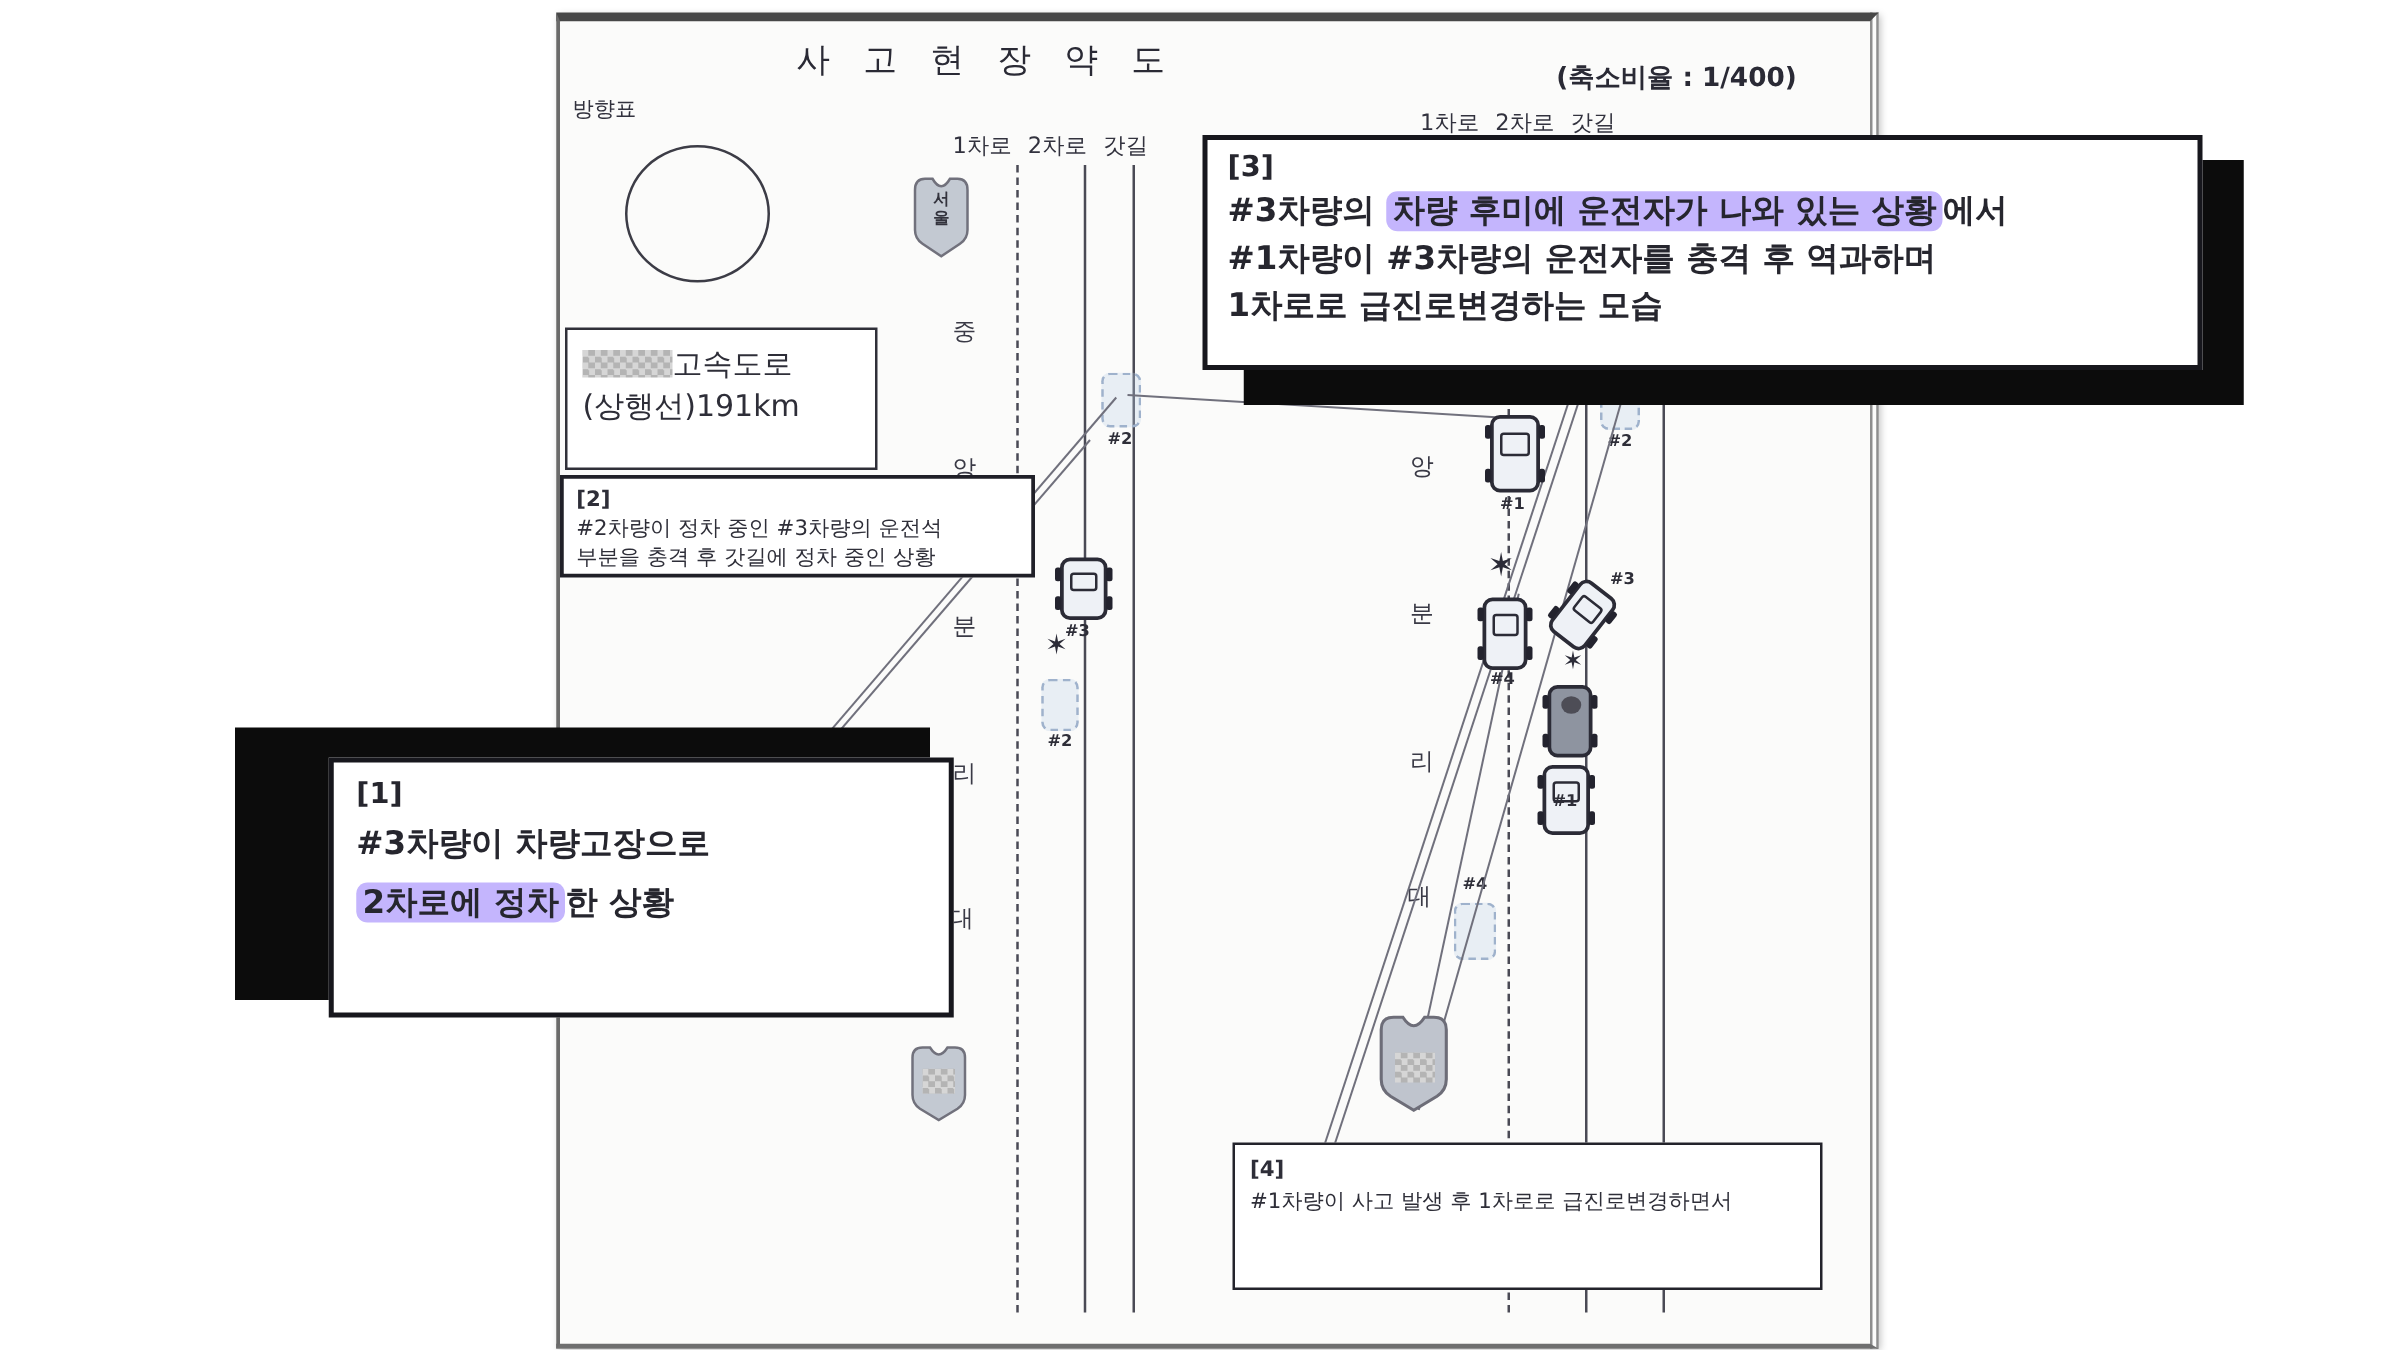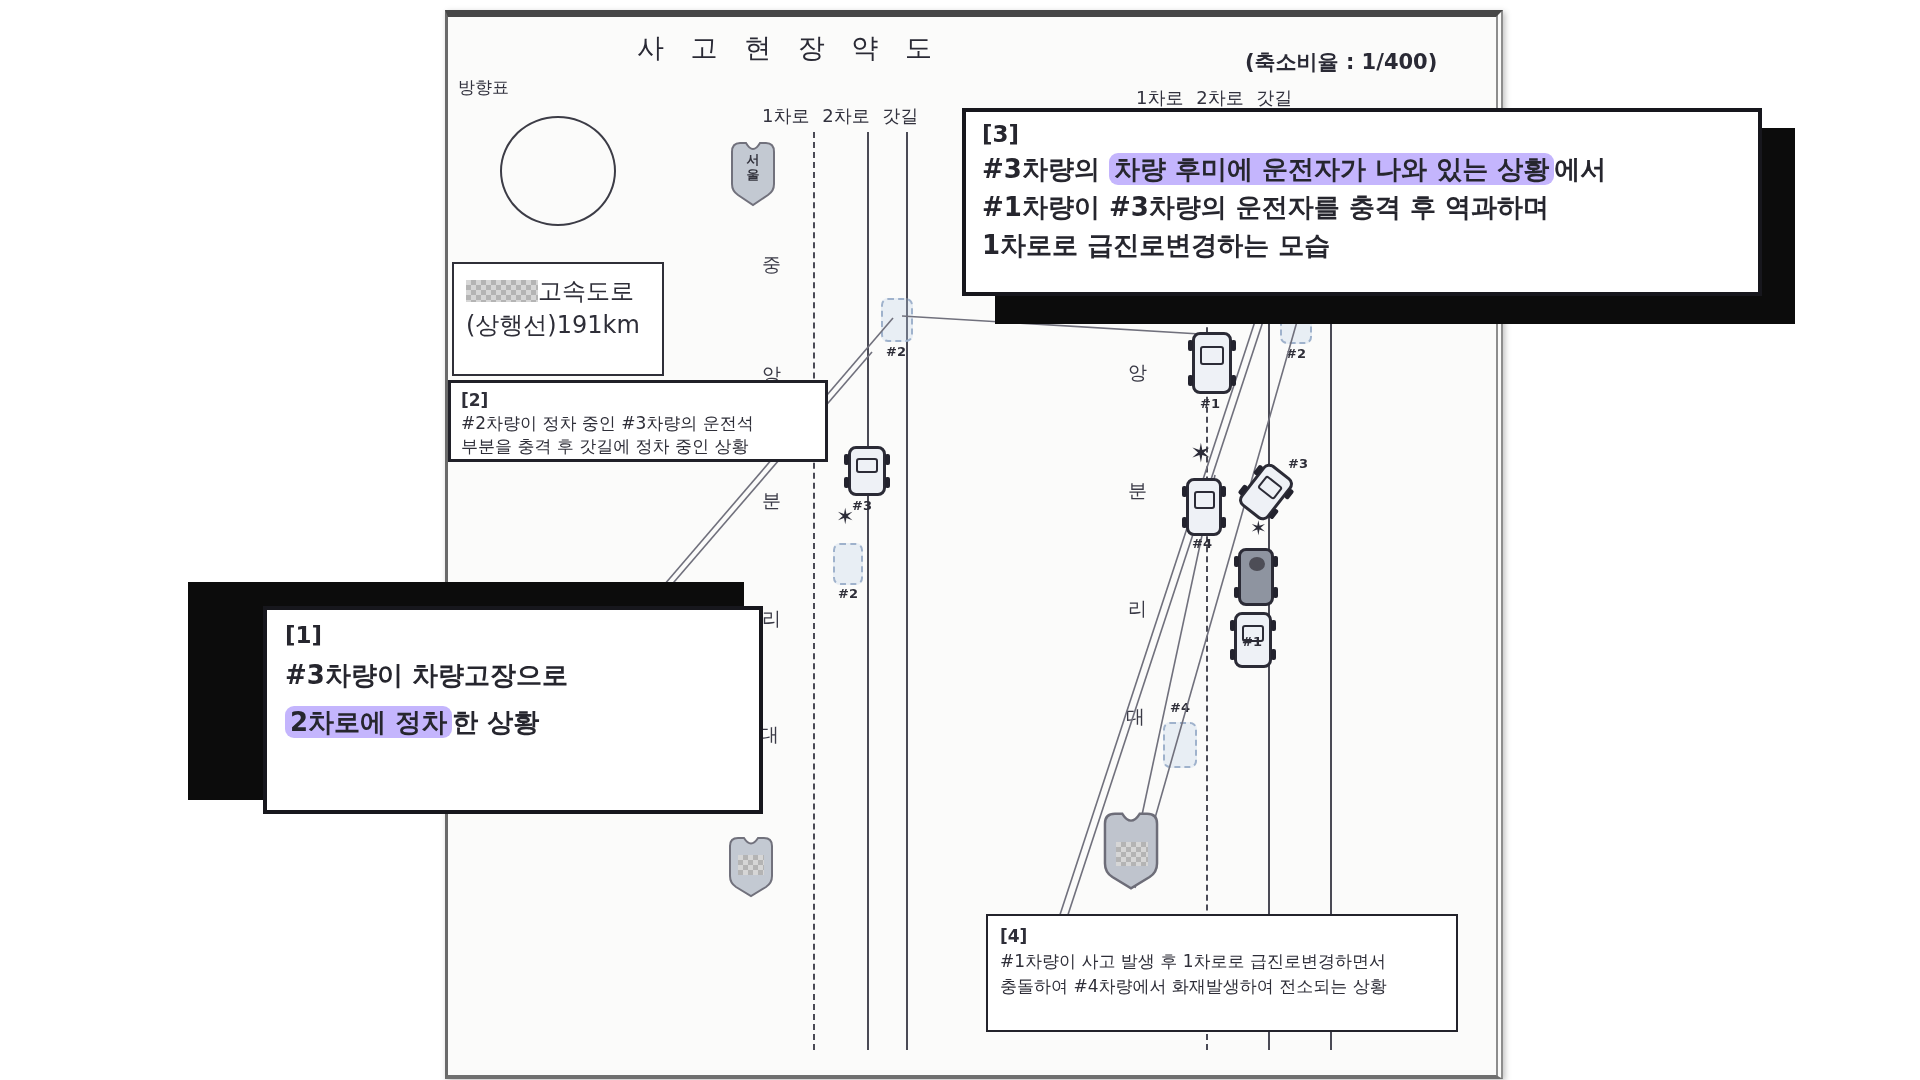--- a/index.html
+++ b/index.html
@@ -167,37 +167,36 @@
     <div class="win"></div>
       <div class="wheel wl-t"></div>
       <div class="wheel wl-b"></div>
       <div class="wheel wr-t"></div>
       <div class="wheel wr-b"></div>
   </div>
   <span class="car-label z2" style="left:1242px;top:634px;">#1</span>
   <span class="car-label" style="left:1170px;top:700px;">#4</span>
   <div class="ghost" style="left:1163px;top:722px;width:34px;height:46px;"></div>
 
-  <div class="plainbox locbox z3" style="left:452px;top:262px;width:212px;height:114px;">
+  <div class="plainbox locbox z3" style="left:452px;top:262px;width:250px;height:114px;">
     <div>
       <span class="mosaic" style="display:inline-block;width:72px;height:22px;vertical-align:-3px;"></span><span>고속도로</span>
     </div>
     <div>(상행선)191km</div>
   </div>
 
   <div class="plainbox box-sm z3" style="left:448px;top:380px;width:380px;height:82px;border:3px solid #202028;padding:6px 10px;">
     <div class="tag">[2]</div>
     <div>#2차량이 정차 중인 #3차량의 운전석</div>
     <div>부분을 충격 후 갓길에 정차 중인 상황</div>
   </div>
 
   <div class="plainbox box-sm z3" style="left:986px;top:914px;width:472px;height:118px;border:2px solid #23232b;padding:8px 12px;line-height:25px;">
     <div class="tag">[4]</div>
     <div>#1차량이 사고 발생 후 1차로로 급진로변경하면서</div>
-    <div>충돌하여 #4차량에서 화재발생하여 전소되는 상황</div>
   </div>
 
   <div class="chunk z10" style="left:188px;top:582px;width:556px;height:218px;"></div>
   <div class="callout-lg z12" style="left:263px;top:606px;width:500px;height:208px;padding:8px 18px;font-size:26px;line-height:47px;">
     <div class="tag" style="font-size:23px;line-height:34px;">[1]</div>
     <div>#3차량이 차량고장으로</div>
     <div>
       <span class="hl">2차로에 정차</span><span>한 상황</span>
     </div>
   </div>

